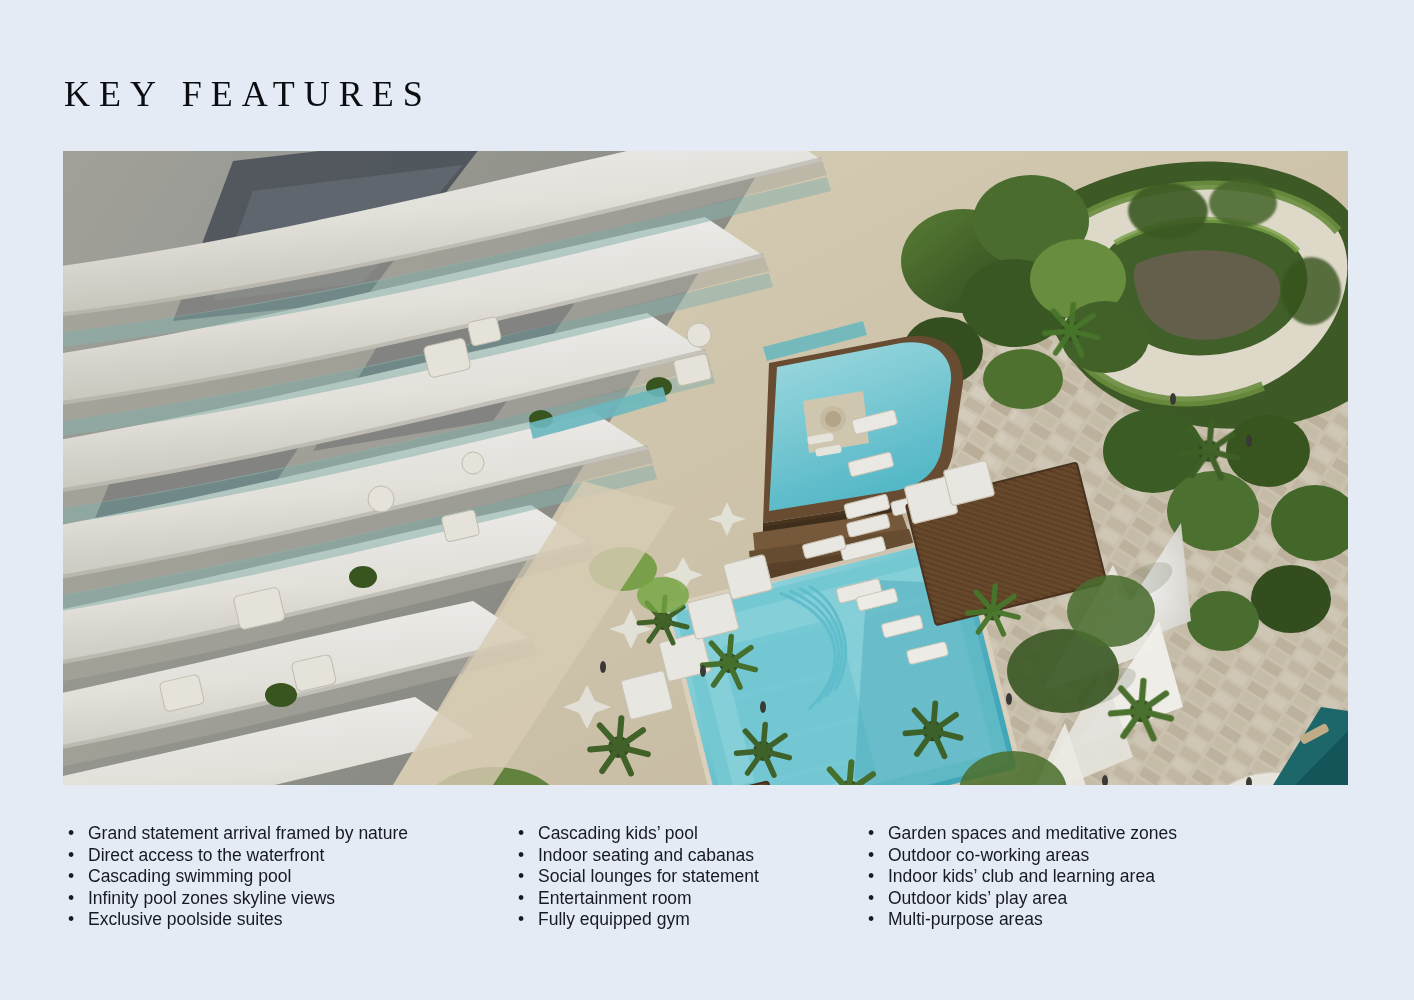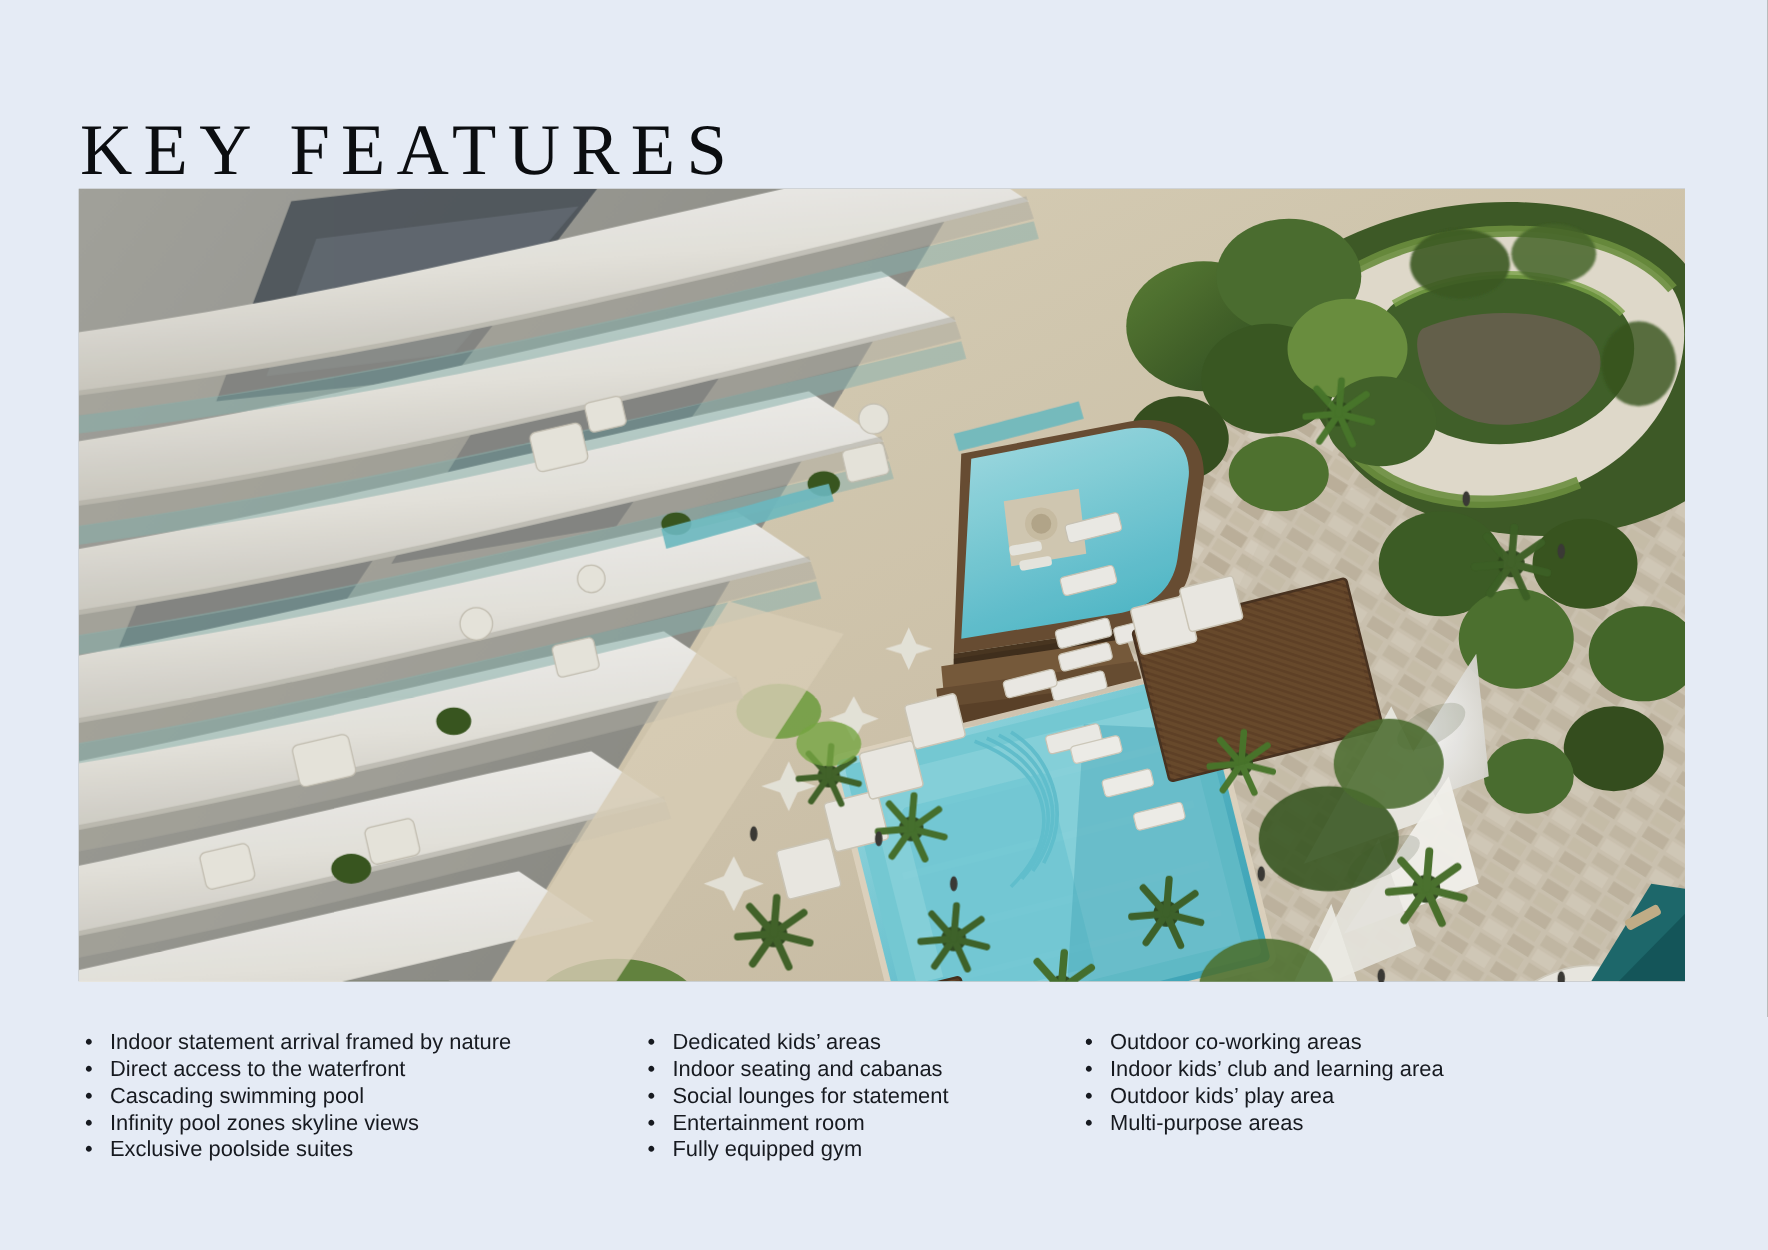--- a/index.html
+++ b/index.html
@@ -14,21 +14,21 @@
     overflow: hidden;
     position: relative;
   }
 
   
   .page-title {
     position: absolute;
     left: 64px;
     top: 52px;
     font-family: "Liberation Serif", serif;
-    font-size: 58px;
+    font-size: 36px;
     line-height: 1;
     letter-spacing: 9px;
     color: #0b0d10;
     font-weight: 400;
     white-space: nowrap;
   }
 
   
   .hero {
     position: absolute;
@@ -630,21 +630,21 @@
     <rect width="1285" height="634" fill="#2a2a20" opacity="0.05"></rect>
   </svg>
 </div>
 
 <div class="features">
 
   <div class="feature-col col-1">
     <ul class="feature-list">
       <li class="feature-item">
         <span class="feature-bullet">•</span>
-        <span>Indoor statement arrival framed by nature</span>
+        <span>Grand statement arrival framed by nature</span>
       </li>
       <li class="feature-item">
         <span class="feature-bullet">•</span>
         <span>Direct access to the waterfront</span>
       </li>
       <li class="feature-item">
         <span class="feature-bullet">•</span>
         <span>Cascading swimming pool</span>
       </li>
       <li class="feature-item">
@@ -655,21 +655,21 @@
         <span class="feature-bullet">•</span>
         <span>Exclusive poolside suites</span>
       </li>
     </ul>
   </div>
 
   <div class="feature-col col-2">
     <ul class="feature-list">
       <li class="feature-item">
         <span class="feature-bullet">•</span>
-        <span>Dedicated kids’ areas</span>
+        <span>Cascading kids’ pool</span>
       </li>
       <li class="feature-item">
         <span class="feature-bullet">•</span>
         <span>Indoor seating and cabanas</span>
       </li>
       <li class="feature-item">
         <span class="feature-bullet">•</span>
         <span>Social lounges for statement</span>
       </li>
       <li class="feature-item">
@@ -680,20 +680,21 @@
         <span class="feature-bullet">•</span>
         <span>Fully equipped gym</span>
       </li>
     </ul>
   </div>
 
   <div class="feature-col col-3">
     <ul class="feature-list">
       <li class="feature-item">
         <span class="feature-bullet">•</span>
+        <span>Garden spaces and meditative zones</span>
       </li>
       <li class="feature-item">
         <span class="feature-bullet">•</span>
         <span>Outdoor co-working areas</span>
       </li>
       <li class="feature-item">
         <span class="feature-bullet">•</span>
         <span>Indoor kids’ club and learning area</span>
       </li>
       <li class="feature-item">

